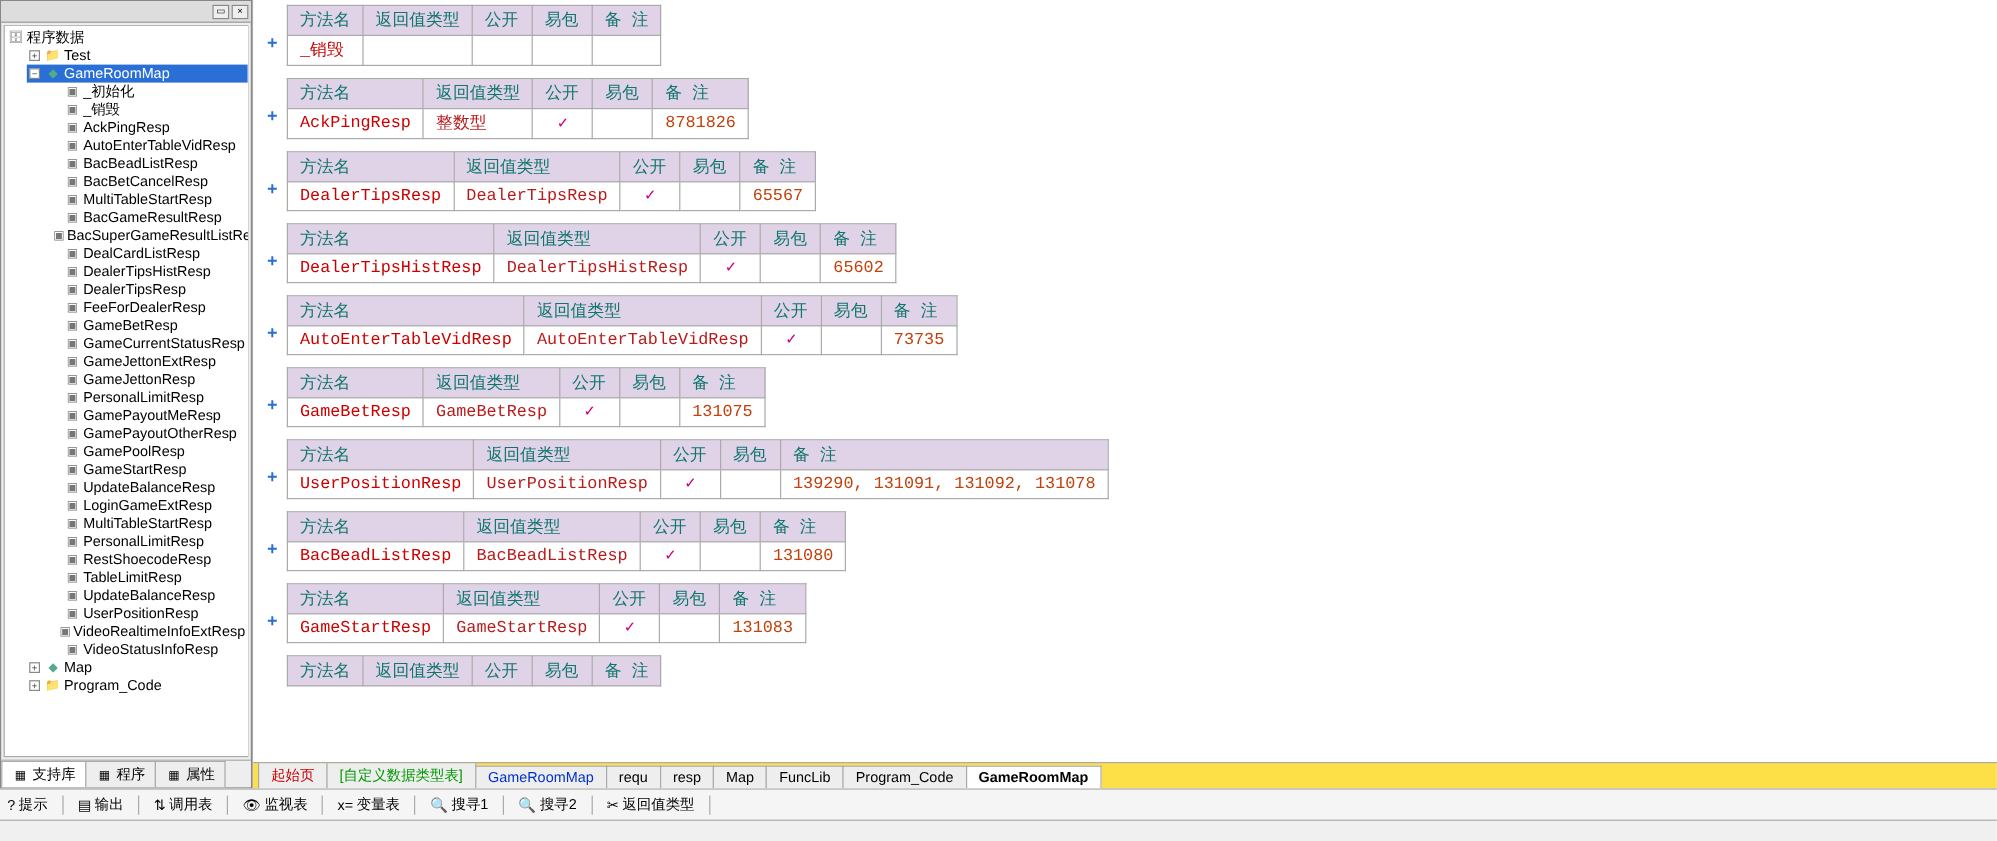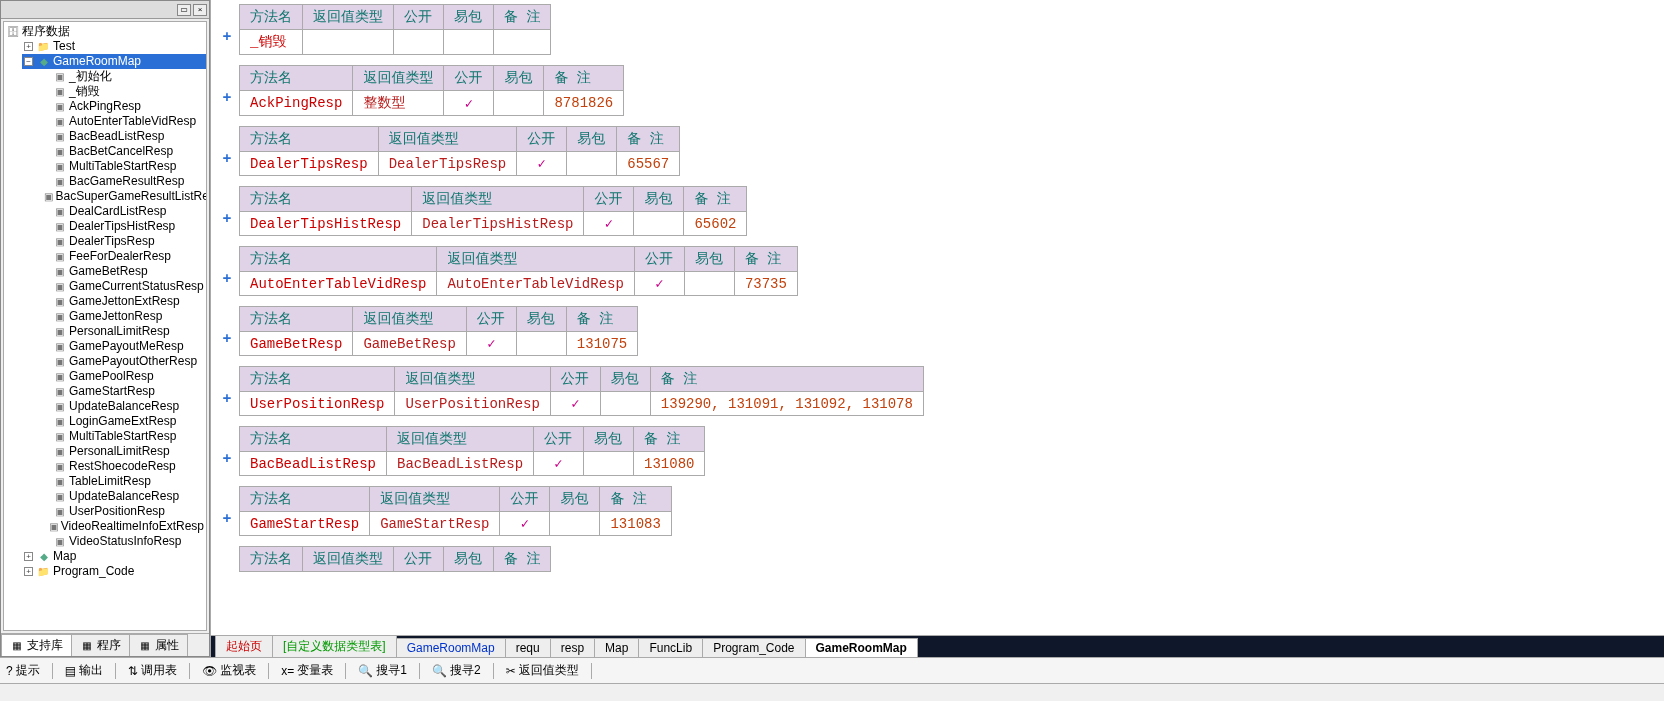--- a/index.html
+++ b/index.html
@@ -30,21 +30,21 @@
 .method-block { display:flex; align-items:flex-start; margin-bottom:10px; }
 .plus-col { width:24px; text-align:center; color:#2a6fd6; font-size:14px; font-weight:bold; padding-top:24px; font-family:Consolas,monospace; }
 .mtab { border-collapse:collapse; font-family:Consolas,"Courier New",monospace; font-size:14px; }
 .mtab th, .mtab td { border:1px solid #aaa; padding:3px 10px; text-align:left; min-width:50px; height:24px; }
 .mtab th { background:#e0d3e8; font-weight:normal; color:#0f766e; }
 .mtab td { background:#fff; }
 .mn { color:#cc0000; }
 .rt { color:#b91c1c; }
 .rm { color:#c2410c; }
 .chk { color:#cc0088; text-align:center !important; }
-.tabstrip { display:flex; align-items:flex-end; height:22px; background:#0f172a; border-top:1px solid #aaa; padding-left:4px; overflow:hidden; font-size:12px; }
+.tabstrip { display:flex; align-items:flex-end; height:22px; background:#fde047; border-top:1px solid #aaa; padding-left:4px; overflow:hidden; font-size:12px; }
 .etab { padding:2px 10px; border:1px solid #aaa; border-bottom:none; background:#eee; margin-right:-1px; position:relative; cursor:pointer; }
 .etab.start { color:#cc0000; }
 .etab.green { color:#009900; }
 .etab.blue { color:#0033cc; }
 .etab.active { background:#fff; font-weight:bold; }
 .toolbar-row { display:flex; align-items:center; gap:10px; height:26px; border-top:1px solid #aaa; background:#f5f5f5; padding:0 6px; font-size:12px; }
 .tb-item { display:flex; align-items:center; gap:3px; cursor:pointer; }
 .tb-sep { width:1px; height:16px; background:#aaa; margin:0 2px; }
 .statusbar { height:18px; border-top:1px solid #aaa; background:#f0f0f0; }
 </style>

